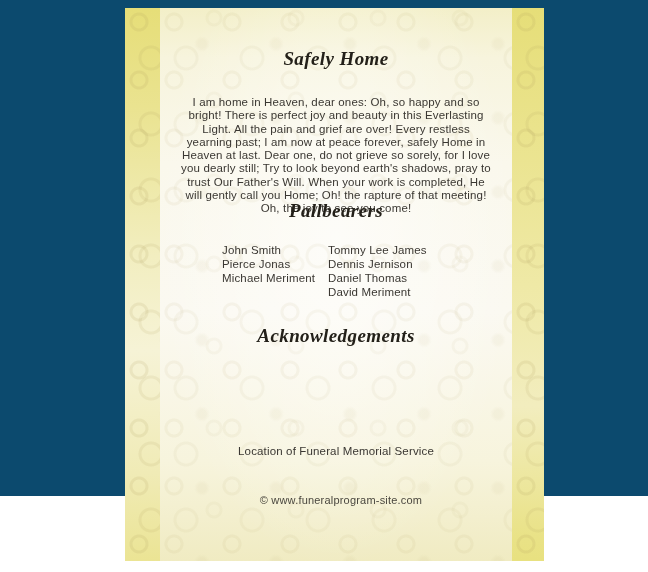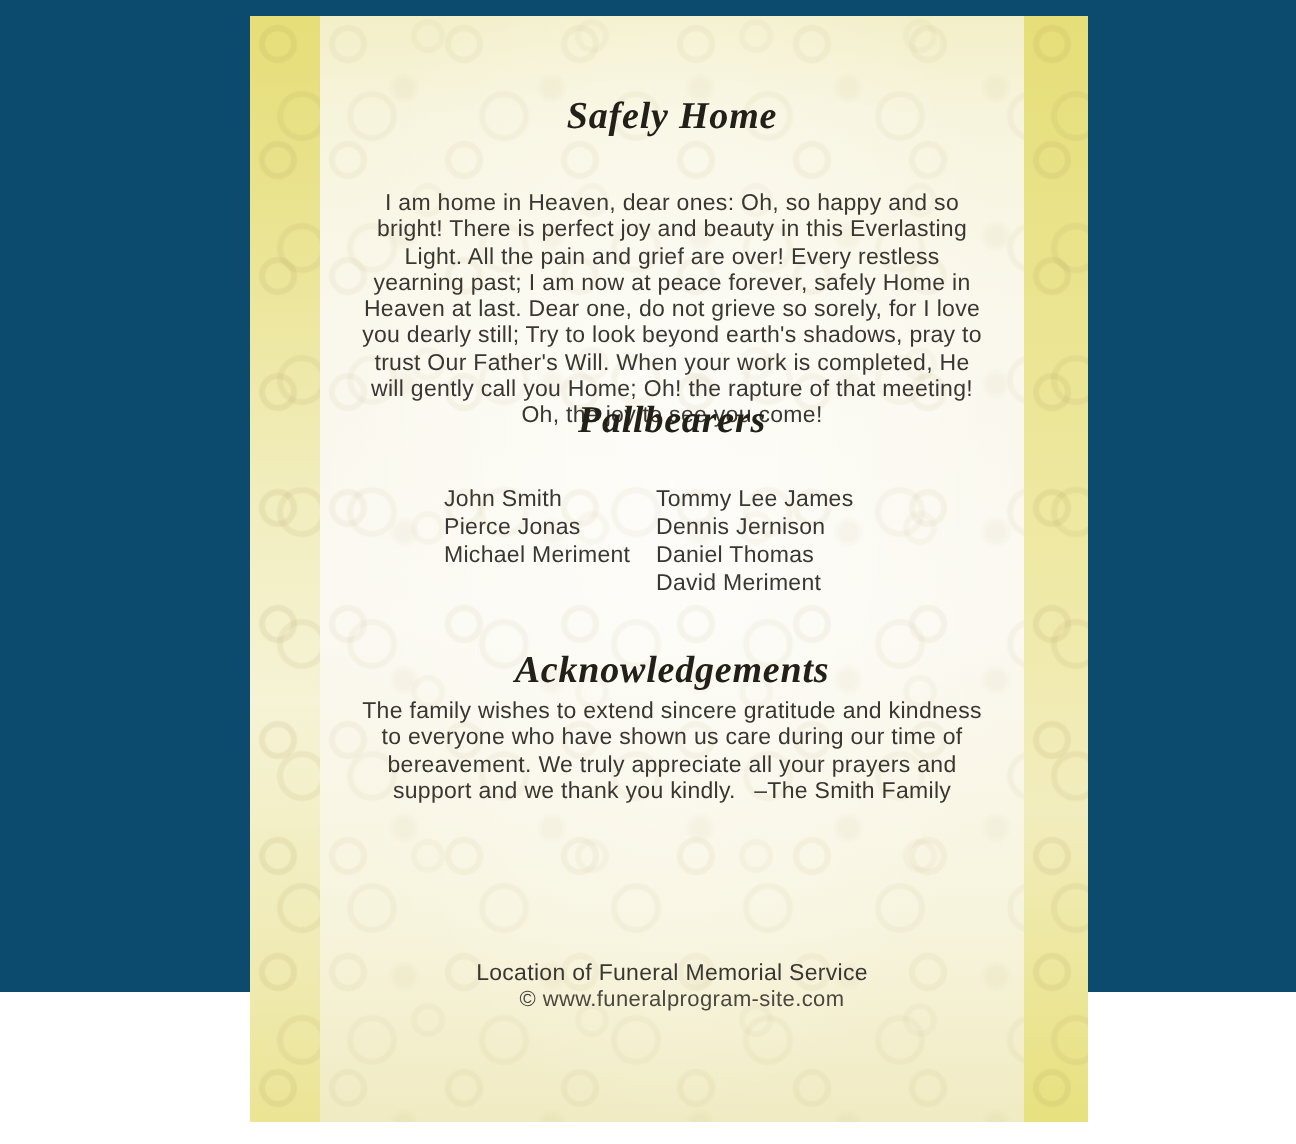--- a/index.html
+++ b/index.html
@@ -136,21 +136,20 @@
   .location-block {
     position: absolute;
     top: 436px;
     left: 0;
     right: 0;
     text-align: center;
     font-size: 11.5px;
     line-height: 14.5px;
     letter-spacing: 0.15px;
     color: #3a3732;
-    margin-top: 36px;
   }
   .copyright-line {
     position: absolute;
     top: 486px;
     left: 10px;
     right: 0;
     text-align: center;
     font-size: 11px;
     letter-spacing: 0.2px;
     color: #4a473f;
@@ -191,24 +190,20 @@
           <div class="names-col col-right">
             <span class="name-item">Tommy Lee James</span>
             <span class="name-item">Dennis Jernison</span>
             <span class="name-item">Daniel Thomas</span>
             <span class="name-item">David Meriment</span>
           </div>
         </div>
 
         <div class="script-heading ack-title">Acknowledgements</div>
 
-        <div class="body-text ack-text">The family wishes to extend sincere gratitude and kindness
-to everyone who have shown us care during our time of
-bereavement. We truly appreciate all your prayers and
-support and we thank you kindly.  –The Smith Family</div>
 
         <div class="location-block">
           <div>Location of Funeral Memorial Service</div>
         </div>
 
         <div class="copyright-line">© www.funeralprogram-site.com</div>
 
       </div>
     </div>
   </div>

